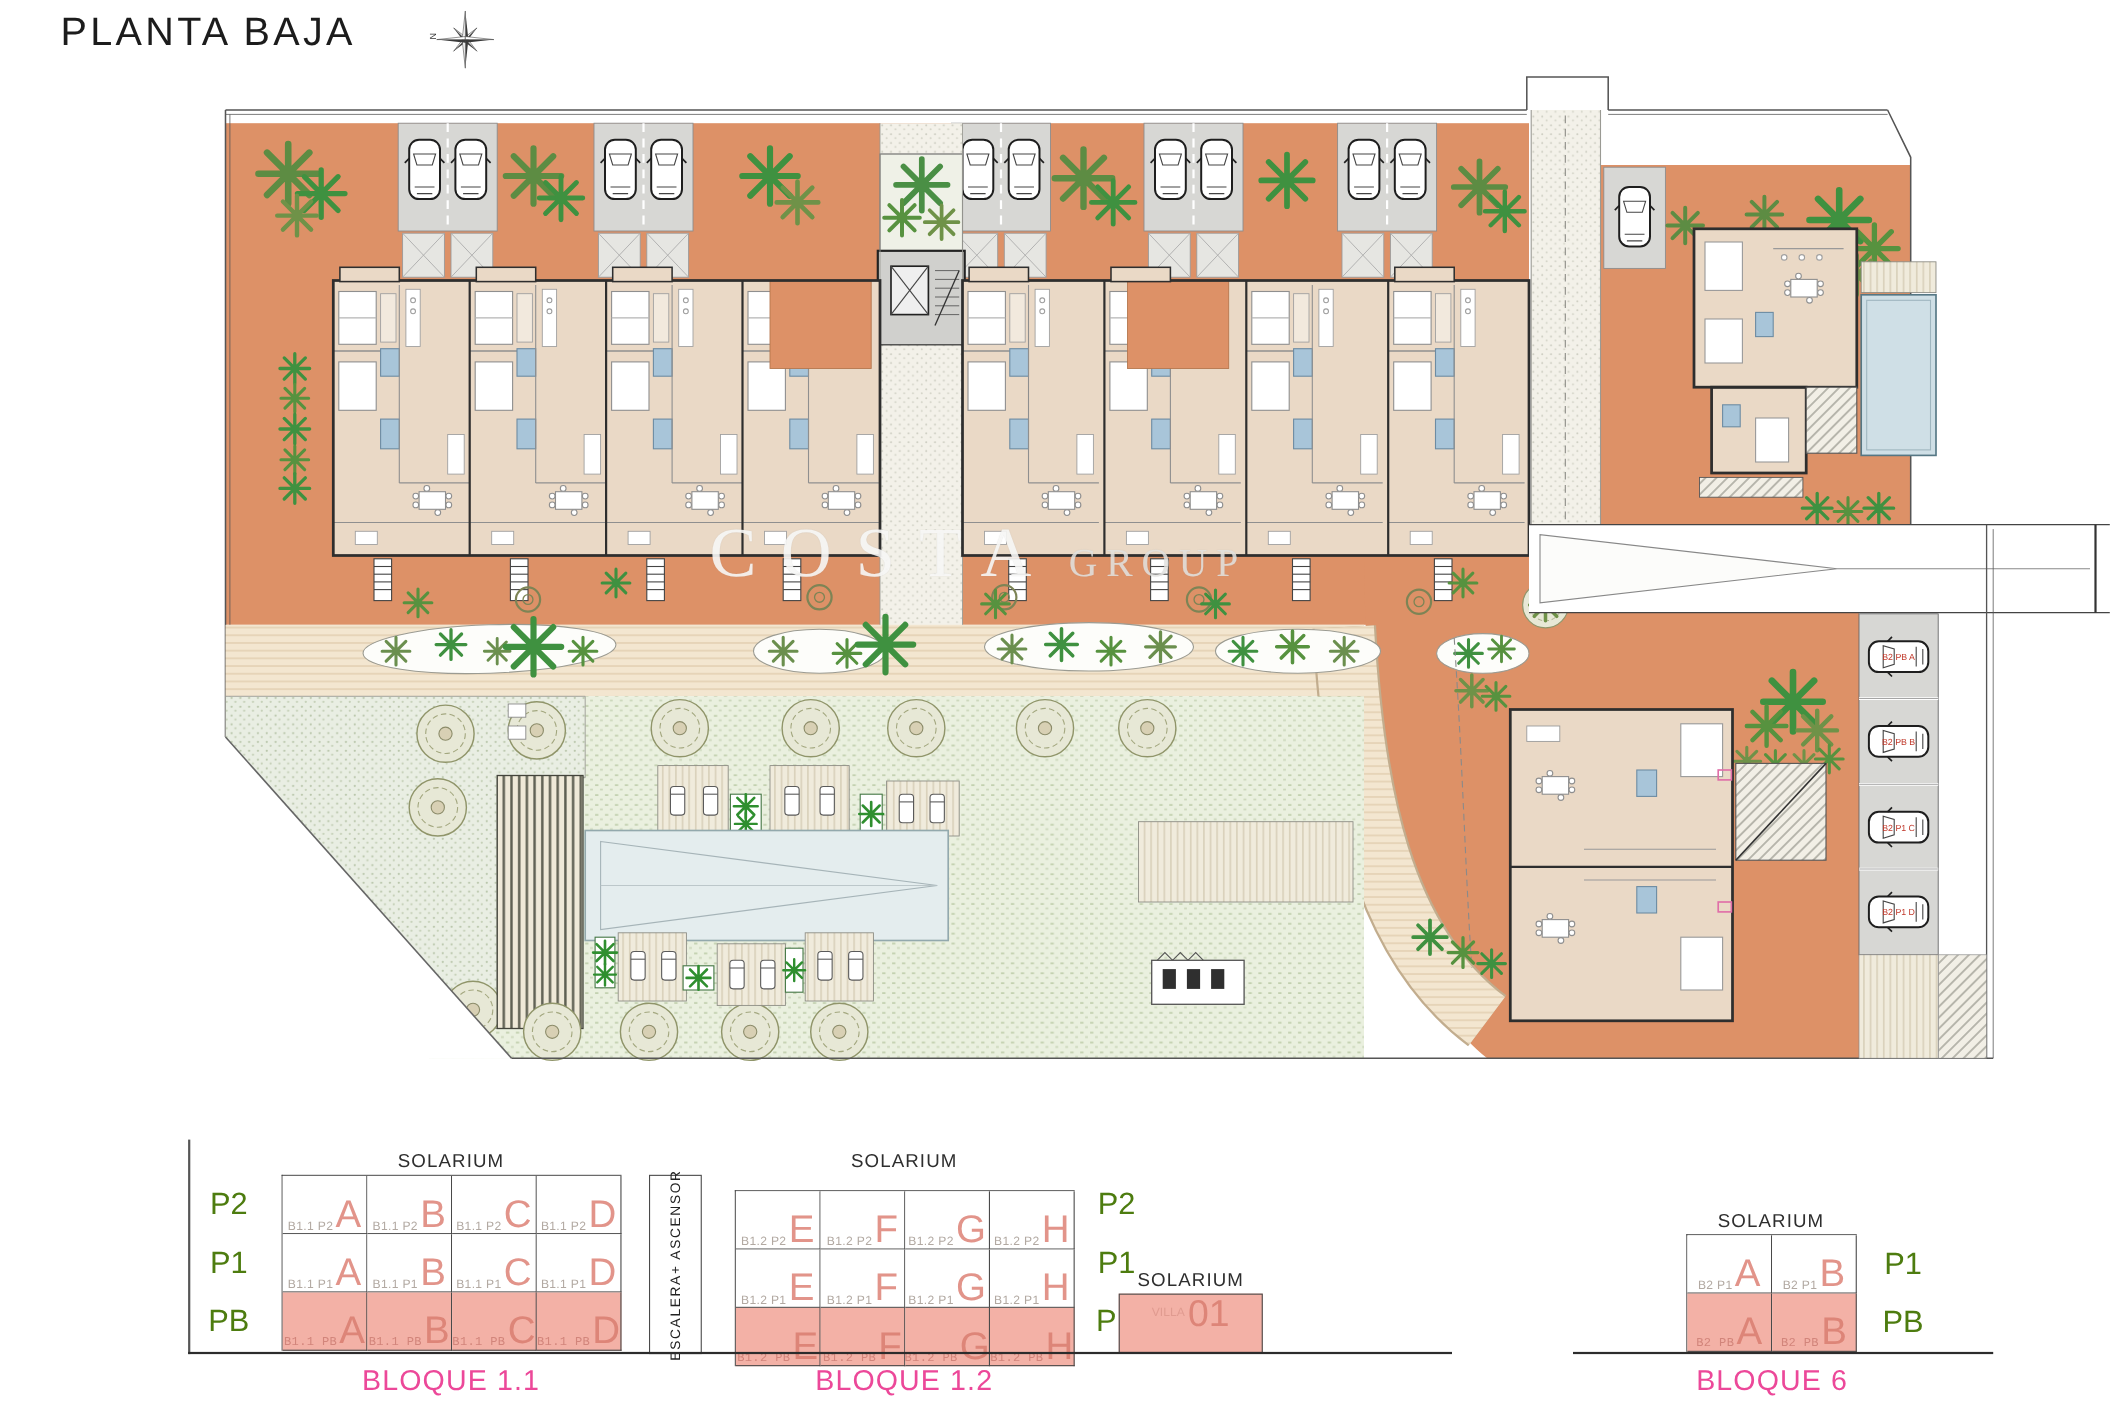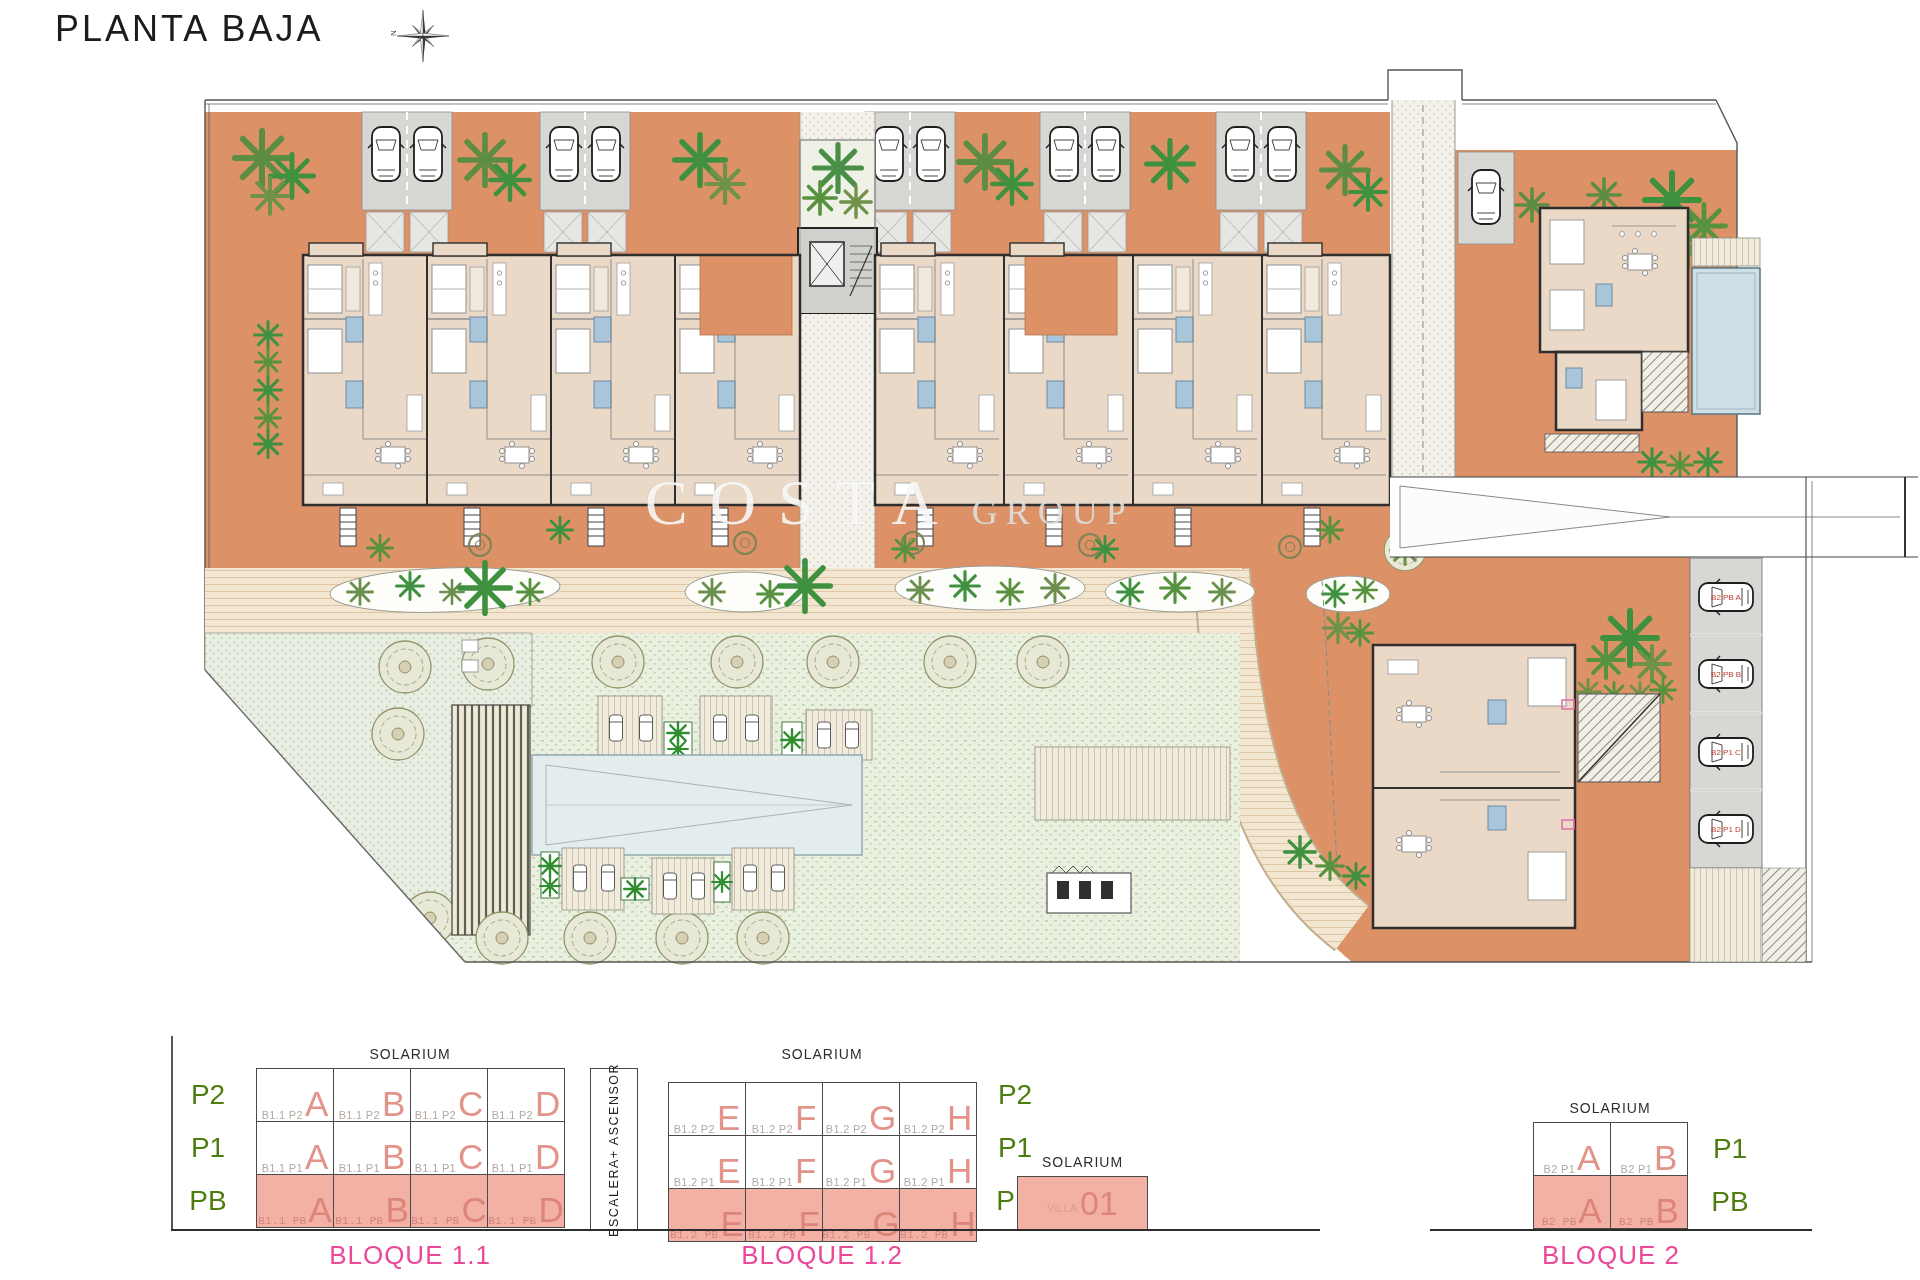--- a/index.html
+++ b/index.html
@@ -10,38 +10,38 @@
   #compass{position:absolute;left:388px;top:6px;}
   #watermark{position:absolute;left:645px;top:466px;display:flex;align-items:baseline;gap:12px;
         font-family:"Liberation Serif",serif;color:rgba(252,252,250,0.85);z-index:5;
         text-shadow:0 0 1px rgba(160,160,160,0.35);}
   #watermark .w1{font-size:64px;letter-spacing:22px;}
   #watermark .w2{font-size:36px;letter-spacing:8px;color:rgba(230,230,228,0.8);}
   #siteplan{position:absolute;left:0;top:0;}
   
   .flabel{position:absolute;width:76px;height:53px;display:flex;align-items:center;
         justify-content:center;font-size:28px;color:#4d7c0f;}
-  .sol{position:absolute;font-size:14px;color:#2e2e2e;text-align:center;letter-spacing:1px;}
+  .sol{position:absolute;font-size:17px;color:#2e2e2e;text-align:center;letter-spacing:1px;}
   .btitle{position:absolute;font-size:26px;color:#ec4899;text-align:center;letter-spacing:1px;}
   .lgrid{position:absolute;display:grid;background:#fff;border-top:1.5px solid #4a4a4a;
         border-left:1.5px solid #4a4a4a;}
   .lcell{box-sizing:border-box;width:77px;height:53px;border-right:1.5px solid #4a4a4a;
         border-bottom:1.5px solid #4a4a4a;display:flex;align-items:flex-end;justify-content:center;
         background:#fff;}
   .lcell .code{font-size:11px;color:#b2a9a2;letter-spacing:0.3px;margin-top:12px;margin-right:2px;white-space:nowrap;}
   .lcell .big{font-size:35px;color:#e2948a;line-height:1;}
   .lcell.pb{background:#f3b1a6;}
   .lcell.pb .code{color:#d2857b;font-family:Liberation Mono, monospace;}
   .lcell.pb .big{color:#dd8578;}
   #escalera{position:absolute;left:590px;top:1068px;width:46px;height:161px;
         border:1.5px solid #4a4a4a;background:#fff;display:flex;align-items:center;justify-content:center;}
   #escalera span{writing-mode:vertical-rl;transform:rotate(180deg);font-size:12.5px;
         letter-spacing:1.5px;color:#222;white-space:nowrap;}
   #villa-box{position:absolute;left:1017px;top:1176px;width:131px;height:54px;background:#f3b1a6;
-        border:1.5px solid #4a4a4a;box-sizing:border-box;display:flex;align-items:center;justify-content:center;}
+        border:1.5px solid #4a4a4a;box-sizing:border-box;display:flex;justify-content:center;}
   #villa-box .code{font-size:11px;color:#e09b90;margin-top:10px;margin-right:3px;}
   #villa-box .big{font-size:34px;color:#dd8578;line-height:1;}
   .gline{position:absolute;height:2px;background:#2c2c2c;top:1229px;}
   #legend-tick{position:absolute;left:171px;top:1036px;width:1.5px;height:195px;background:#555;}
 </style>
 </head>
 <body>
 
 <div id="page">
 
@@ -711,18 +711,18 @@
         <span class="code">B2 PB</span>
         <span class="big">A</span>
       </div>
     <div class="lcell pb">
         <span class="code">B2 PB</span>
         <span class="big">B</span>
       </div>
   </div>
   <div class="flabel" style="left:1695px;top:1122px;width:70px;">P1</div>
   <div class="flabel" style="left:1695px;top:1175px;width:70px;">PB</div>
-  <div class="btitle" style="left:1533px;top:1240px;width:156px;">BLOQUE 2</div>
+  <div class="btitle" style="left:1533px;top:1240px;width:156px;">BLOQUE 6</div>
 
   <div class="gline" style="left:171px;width:1149px;"></div>
   <div class="gline" style="left:1430px;width:382px;"></div>
 
 </div>
 
 </body></html>

